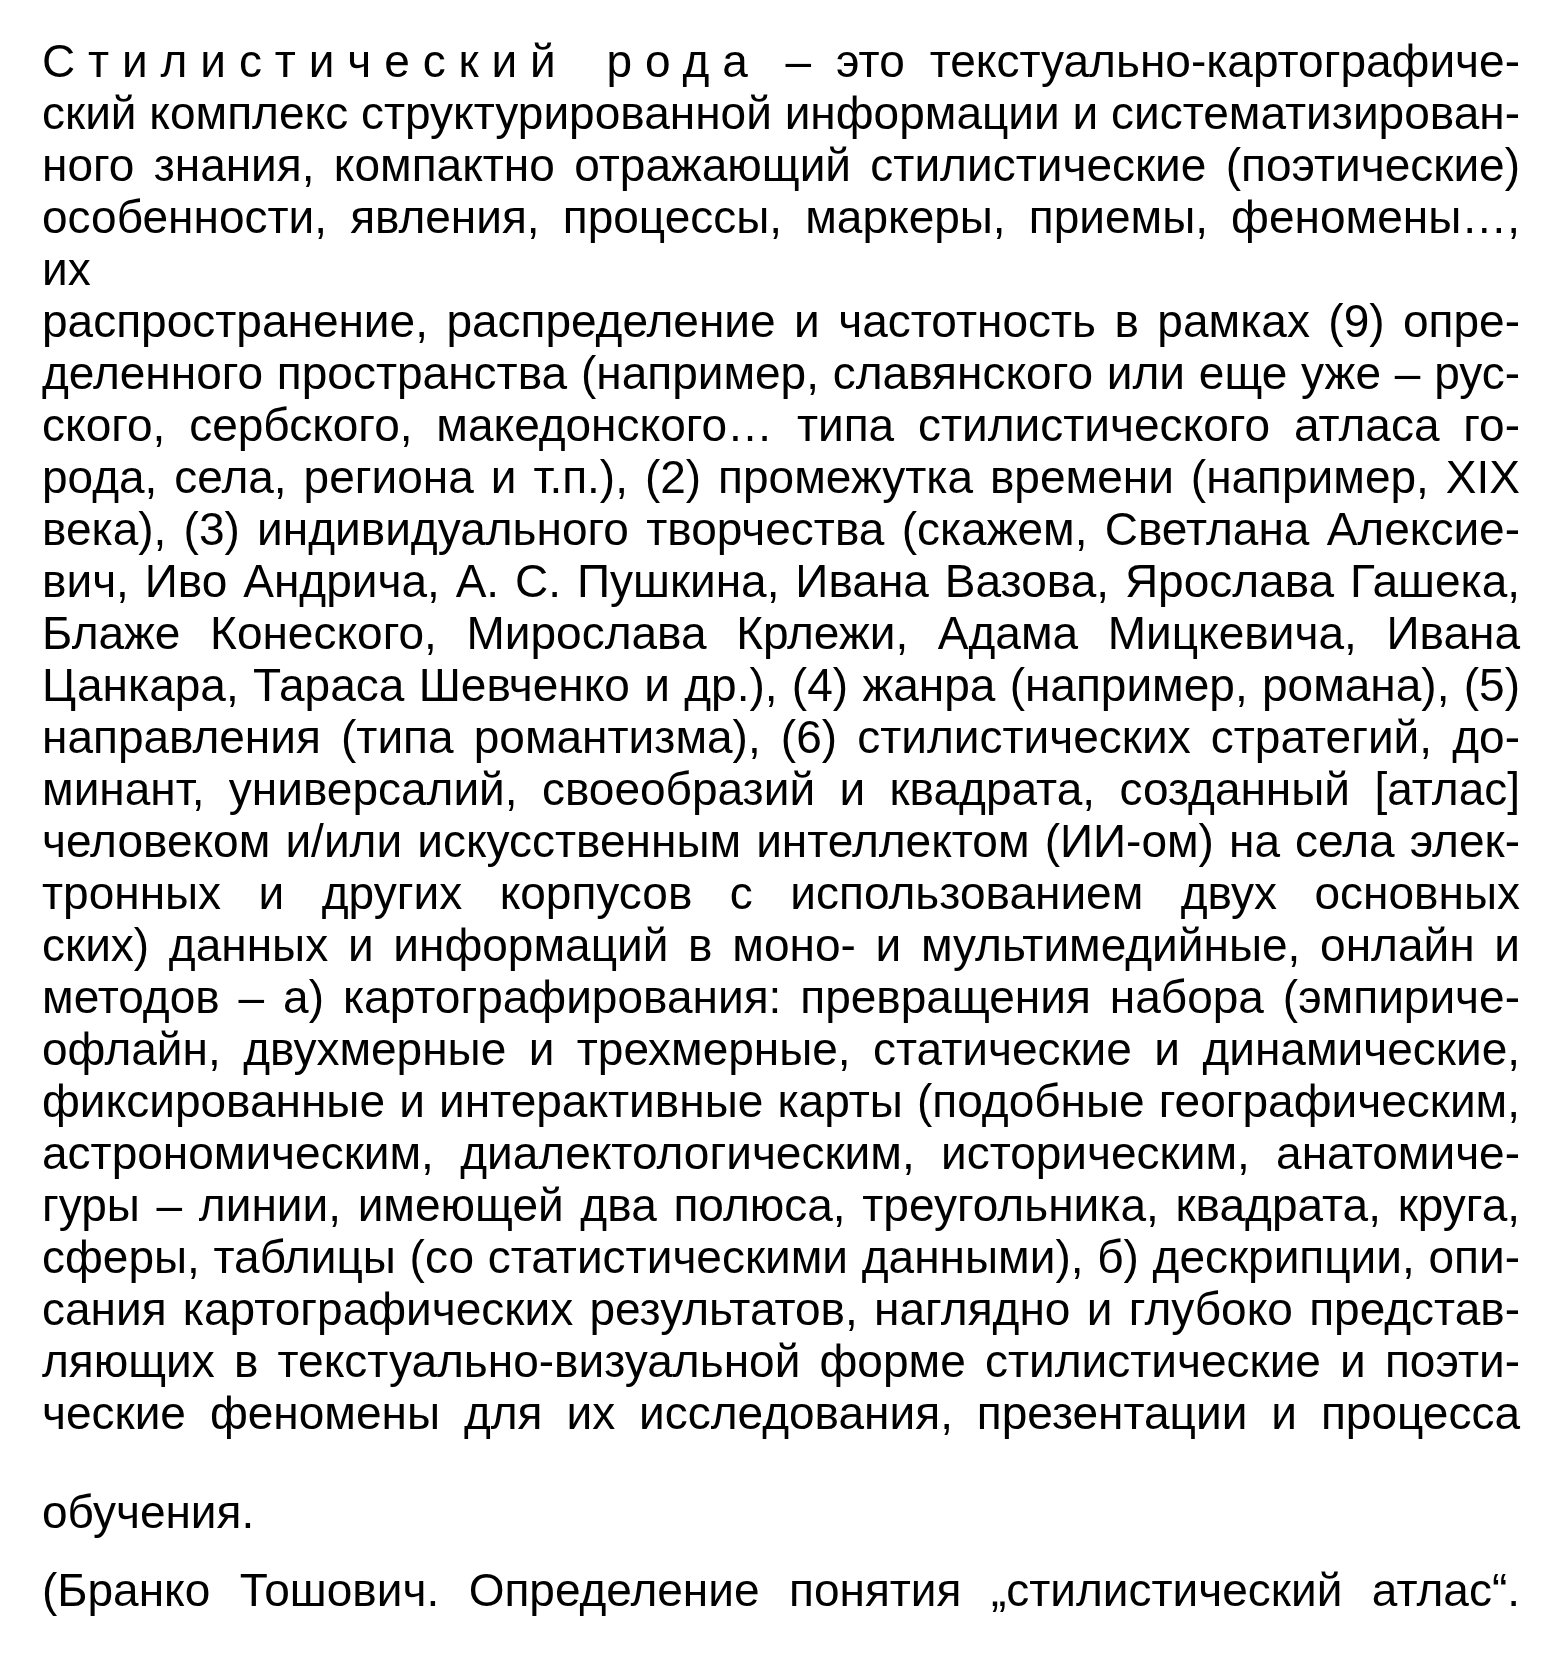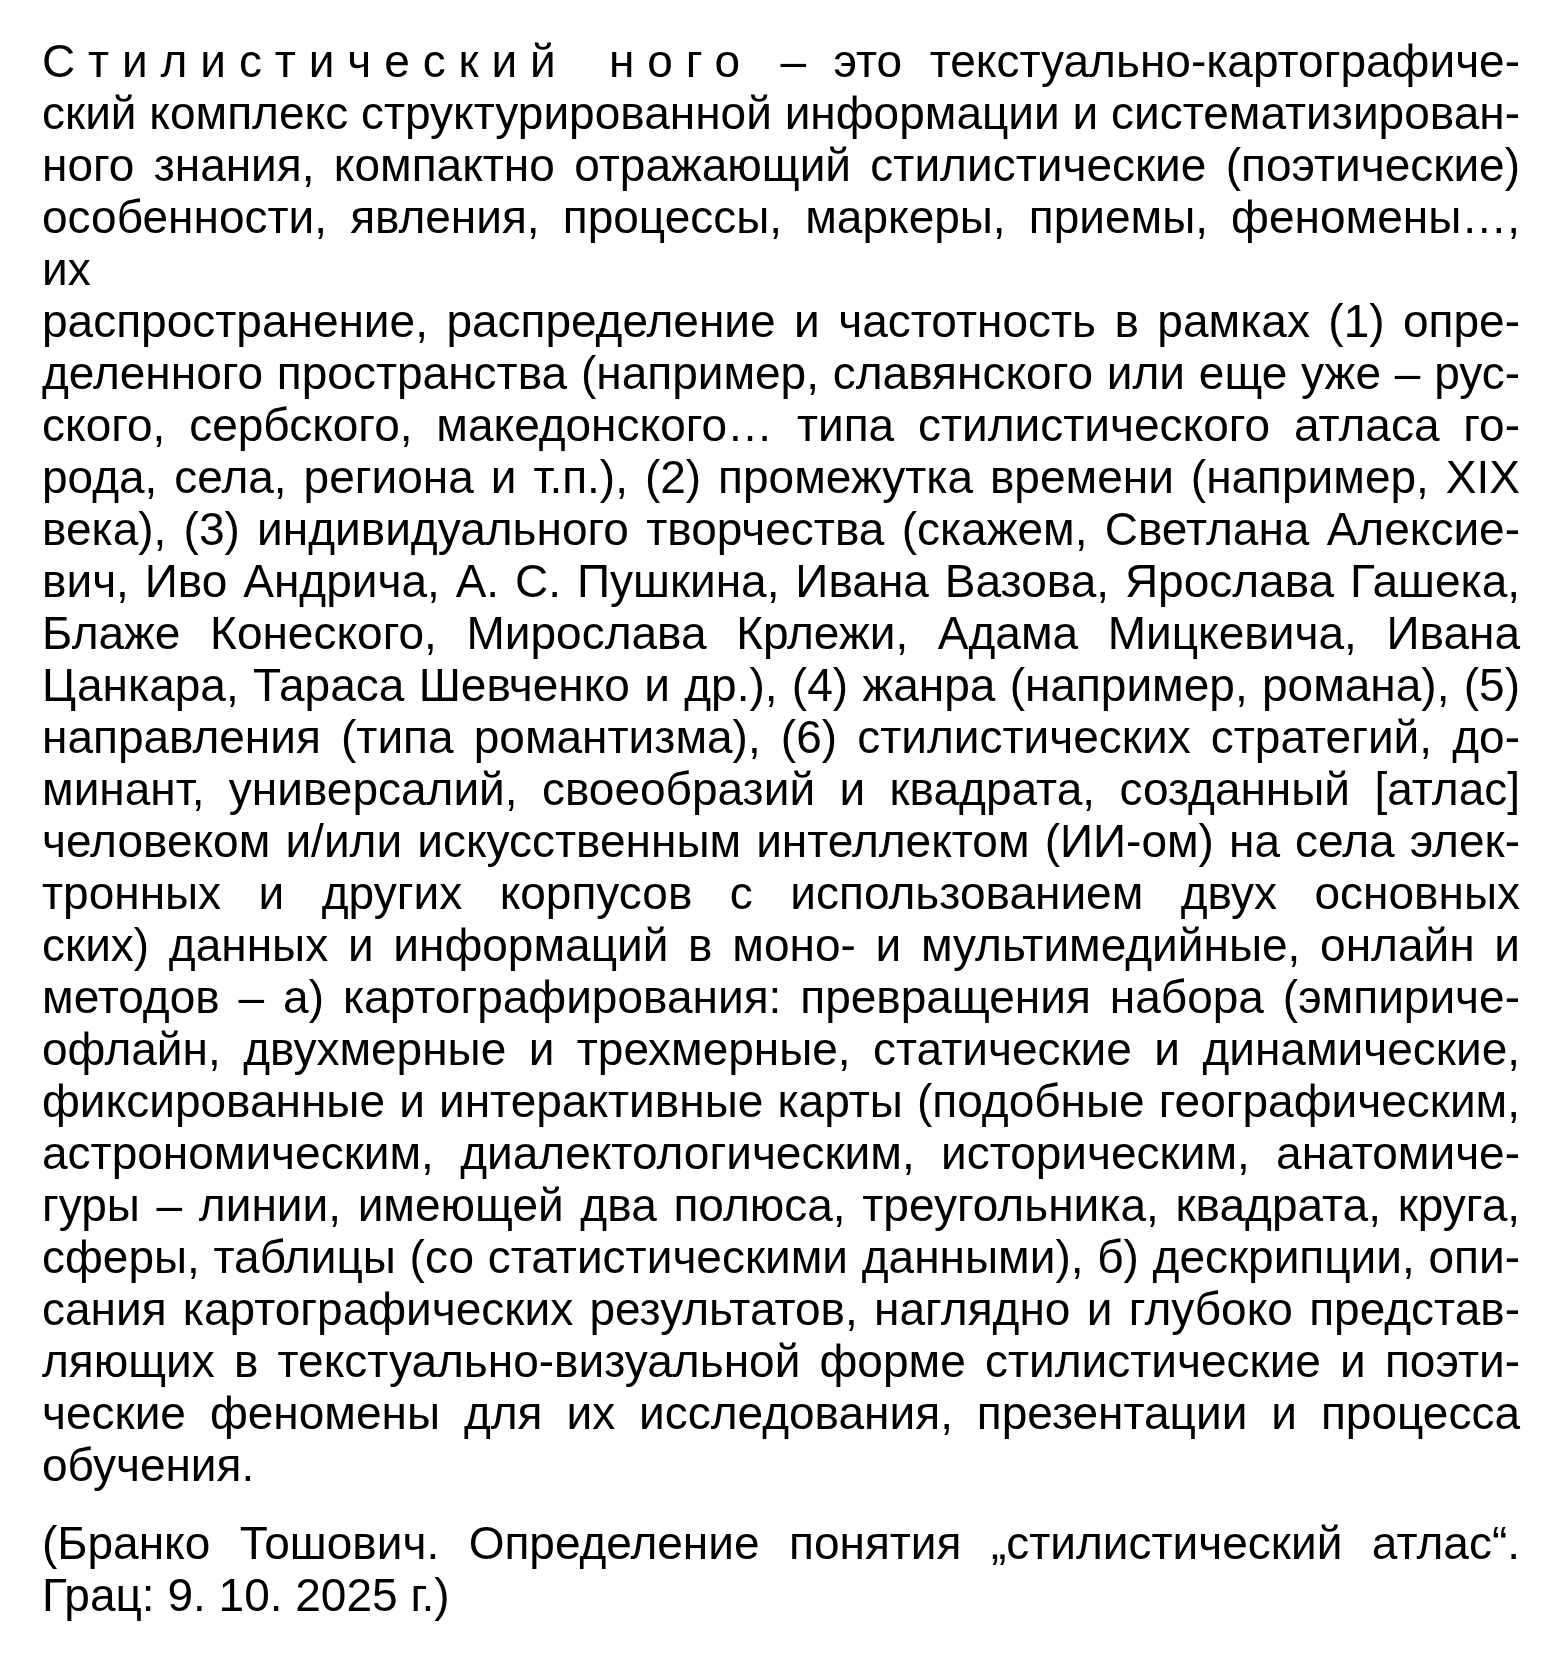--- a/index.html
+++ b/index.html
@@ -24,40 +24,41 @@
     background: #ffffff;
   }
   .paragraph { width: 1478px; }
   .line {
     text-align: justify;
     text-align-last: justify;
     white-space: normal;
   }
   .line.last {
     text-align-last: left;
+    margin-top: 47px;
   }
   .spaced {
     letter-spacing: 0.28em;
   }
   .italic {
   }
   .citation {
     margin-top: 26px;
   }
 </style>
 </head>
 <body>
 
 <div class="page">
   <div class="paragraph" id="definition">
-      <div class="line"><span class="spaced">Стилистический ного</span><span> – это текстуально-картографиче-</span></div>
+      <div class="line"><span class="spaced">Стилистический рода</span><span> – это текстуально-картографиче-</span></div>
       <div class="line"><span>ский комплекс структурированной информации и систематизирован-</span></div>
       <div class="line"><span>ного знания, компактно отражающий стилистические (поэтические)</span></div>
       <div class="line"><span>особенности, явления, процессы, маркеры, приемы, феномены…, их</span></div>
-      <div class="line"><span>распространение, распределение и частотность в рамках (1) опре-</span></div>
+      <div class="line"><span>распространение, распределение и частотность в рамках (9) опре-</span></div>
       <div class="line"><span>деленного пространства (например, славянского или еще уже – рус-</span></div>
       <div class="line"><span>ского, сербского, македонского… типа стилистического атласа го-</span></div>
       <div class="line"><span>рода, села, региона и т.п.), (2) промежутка времени (например, XIX</span></div>
       <div class="line"><span>века), (3) индивидуального творчества (скажем, Светлана Алексие-</span></div>
       <div class="line"><span>вич, Иво Андрича, А. С. Пушкина, Ивана Вазова, Ярослава Гашека,</span></div>
       <div class="line"><span>Блаже Конеского, Мирослава Крлежи, Адама Мицкевича, Ивана</span></div>
       <div class="line"><span>Цанкара, Тараса Шевченко и др.), (4) жанра (например, романа), (5)</span></div>
       <div class="line"><span>направления (типа романтизма), (6) стилистических стратегий, до-</span></div>
       <div class="line"><span>минант, универсалий, своеобразий и квадрата, созданный [атлас]</span></div>
       <div class="line"><span>человеком и/или искусственным интеллектом (</span><span class="italic">ИИ</span><span>-ом) на села элек-</span></div>

